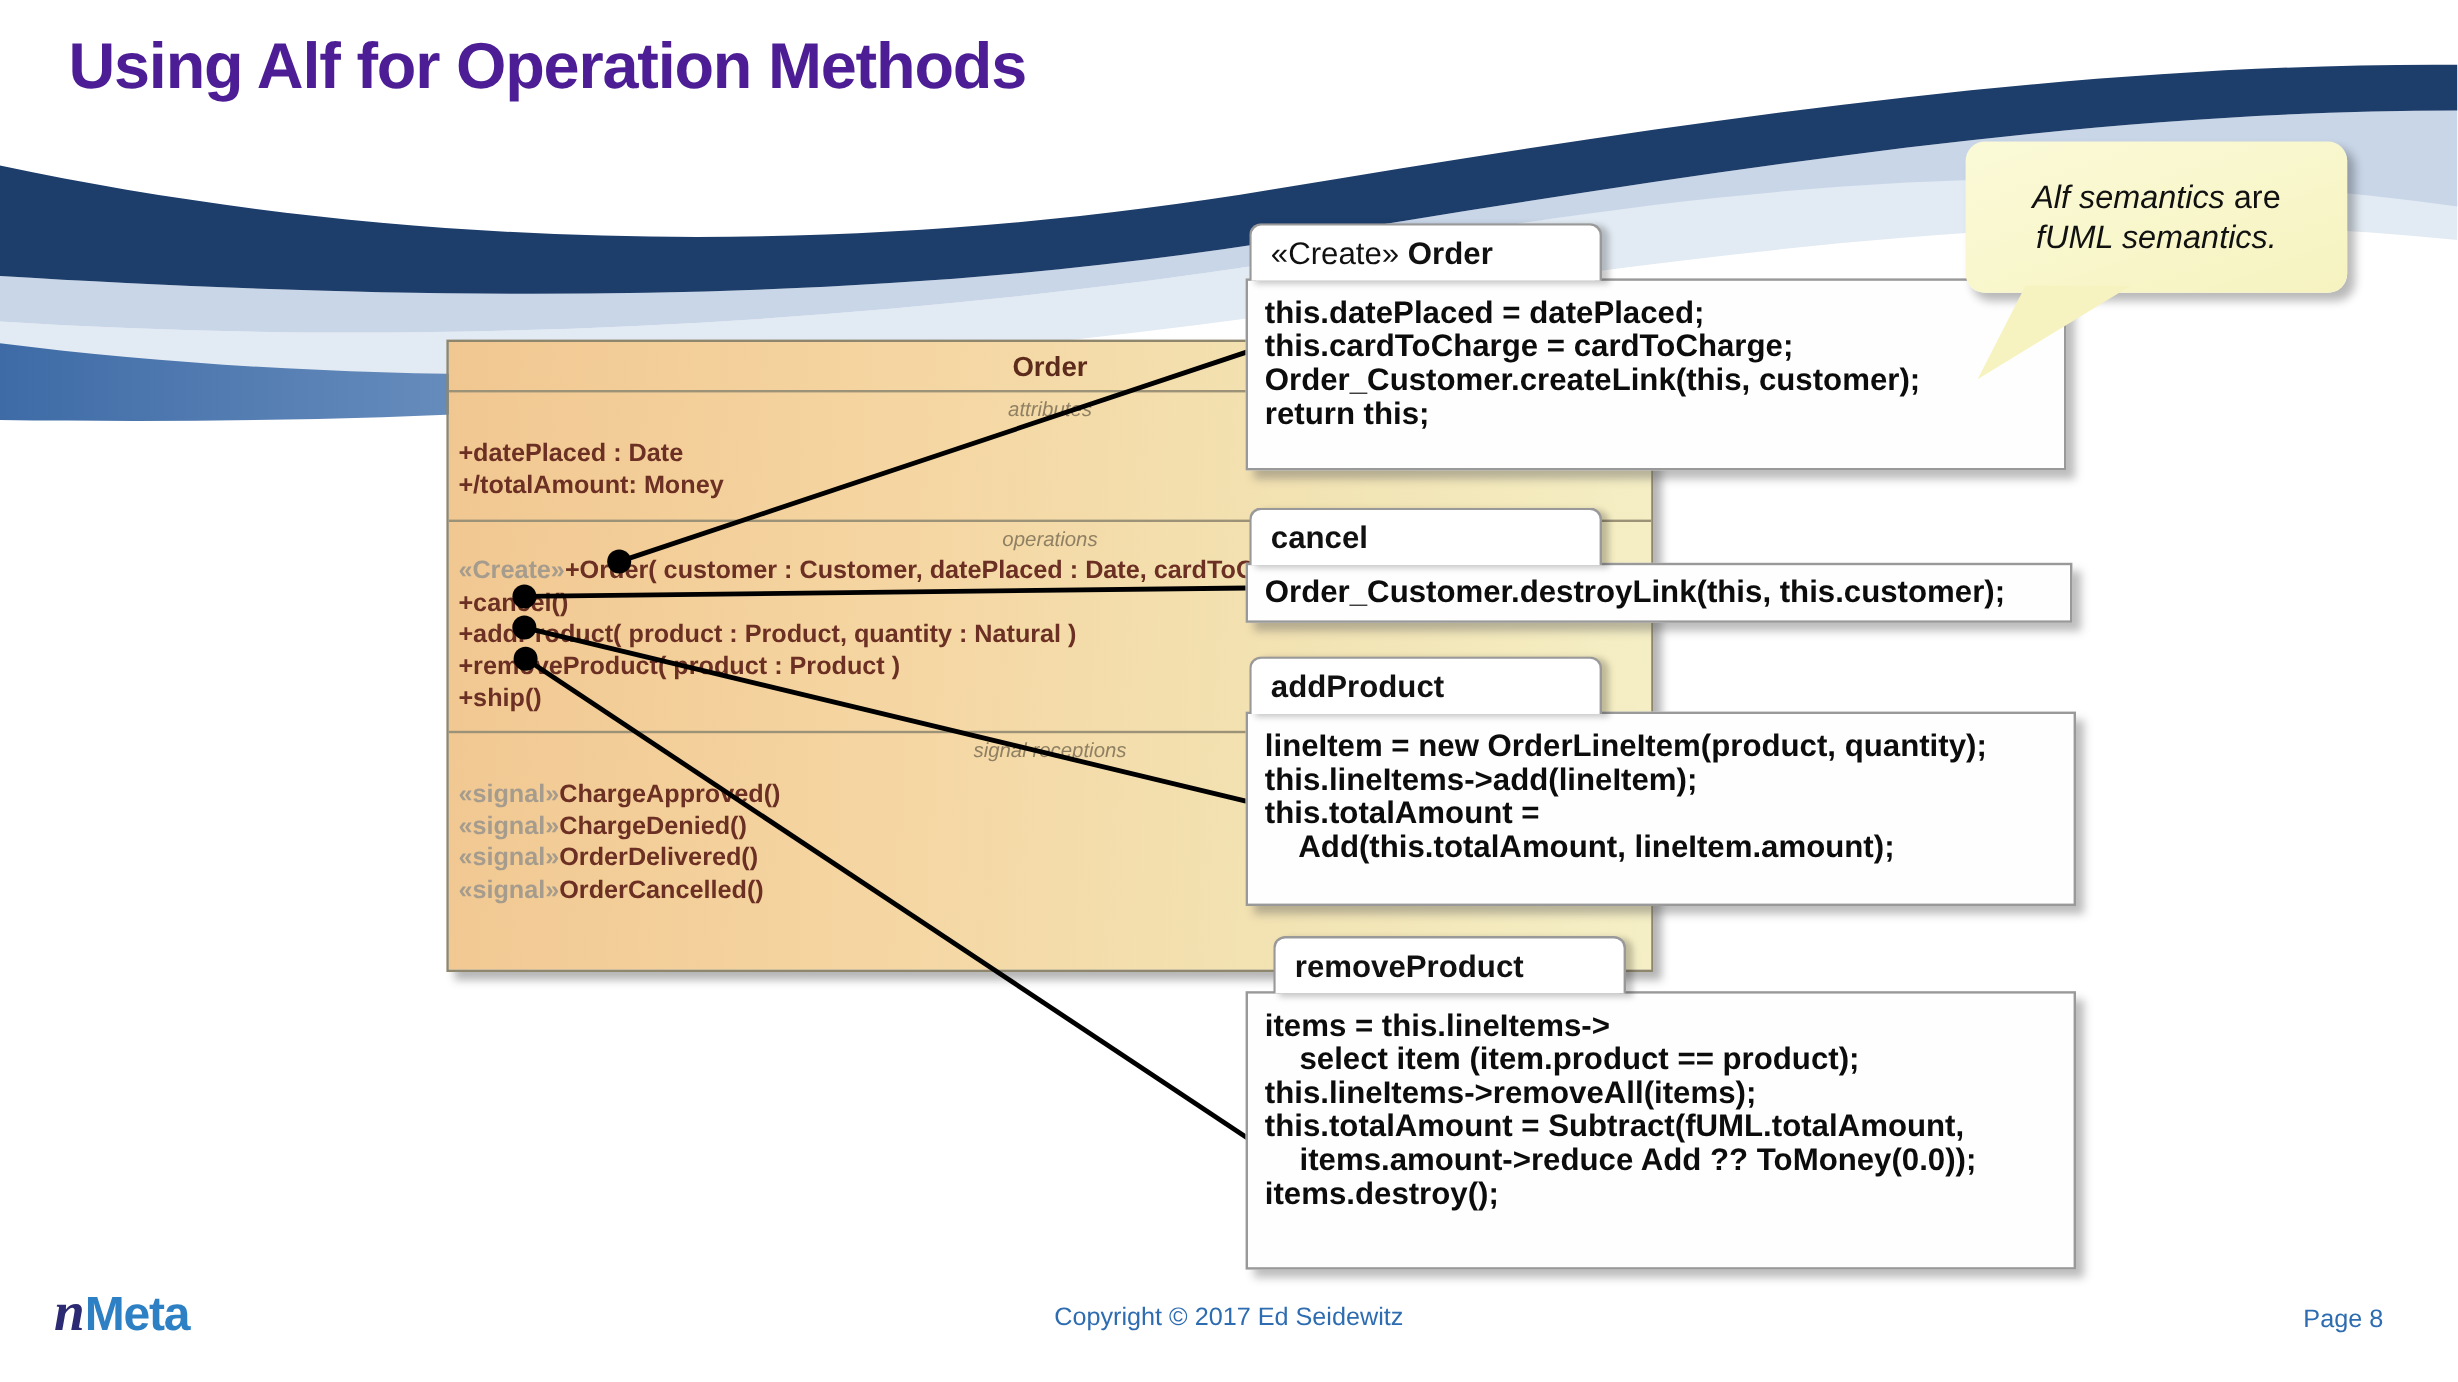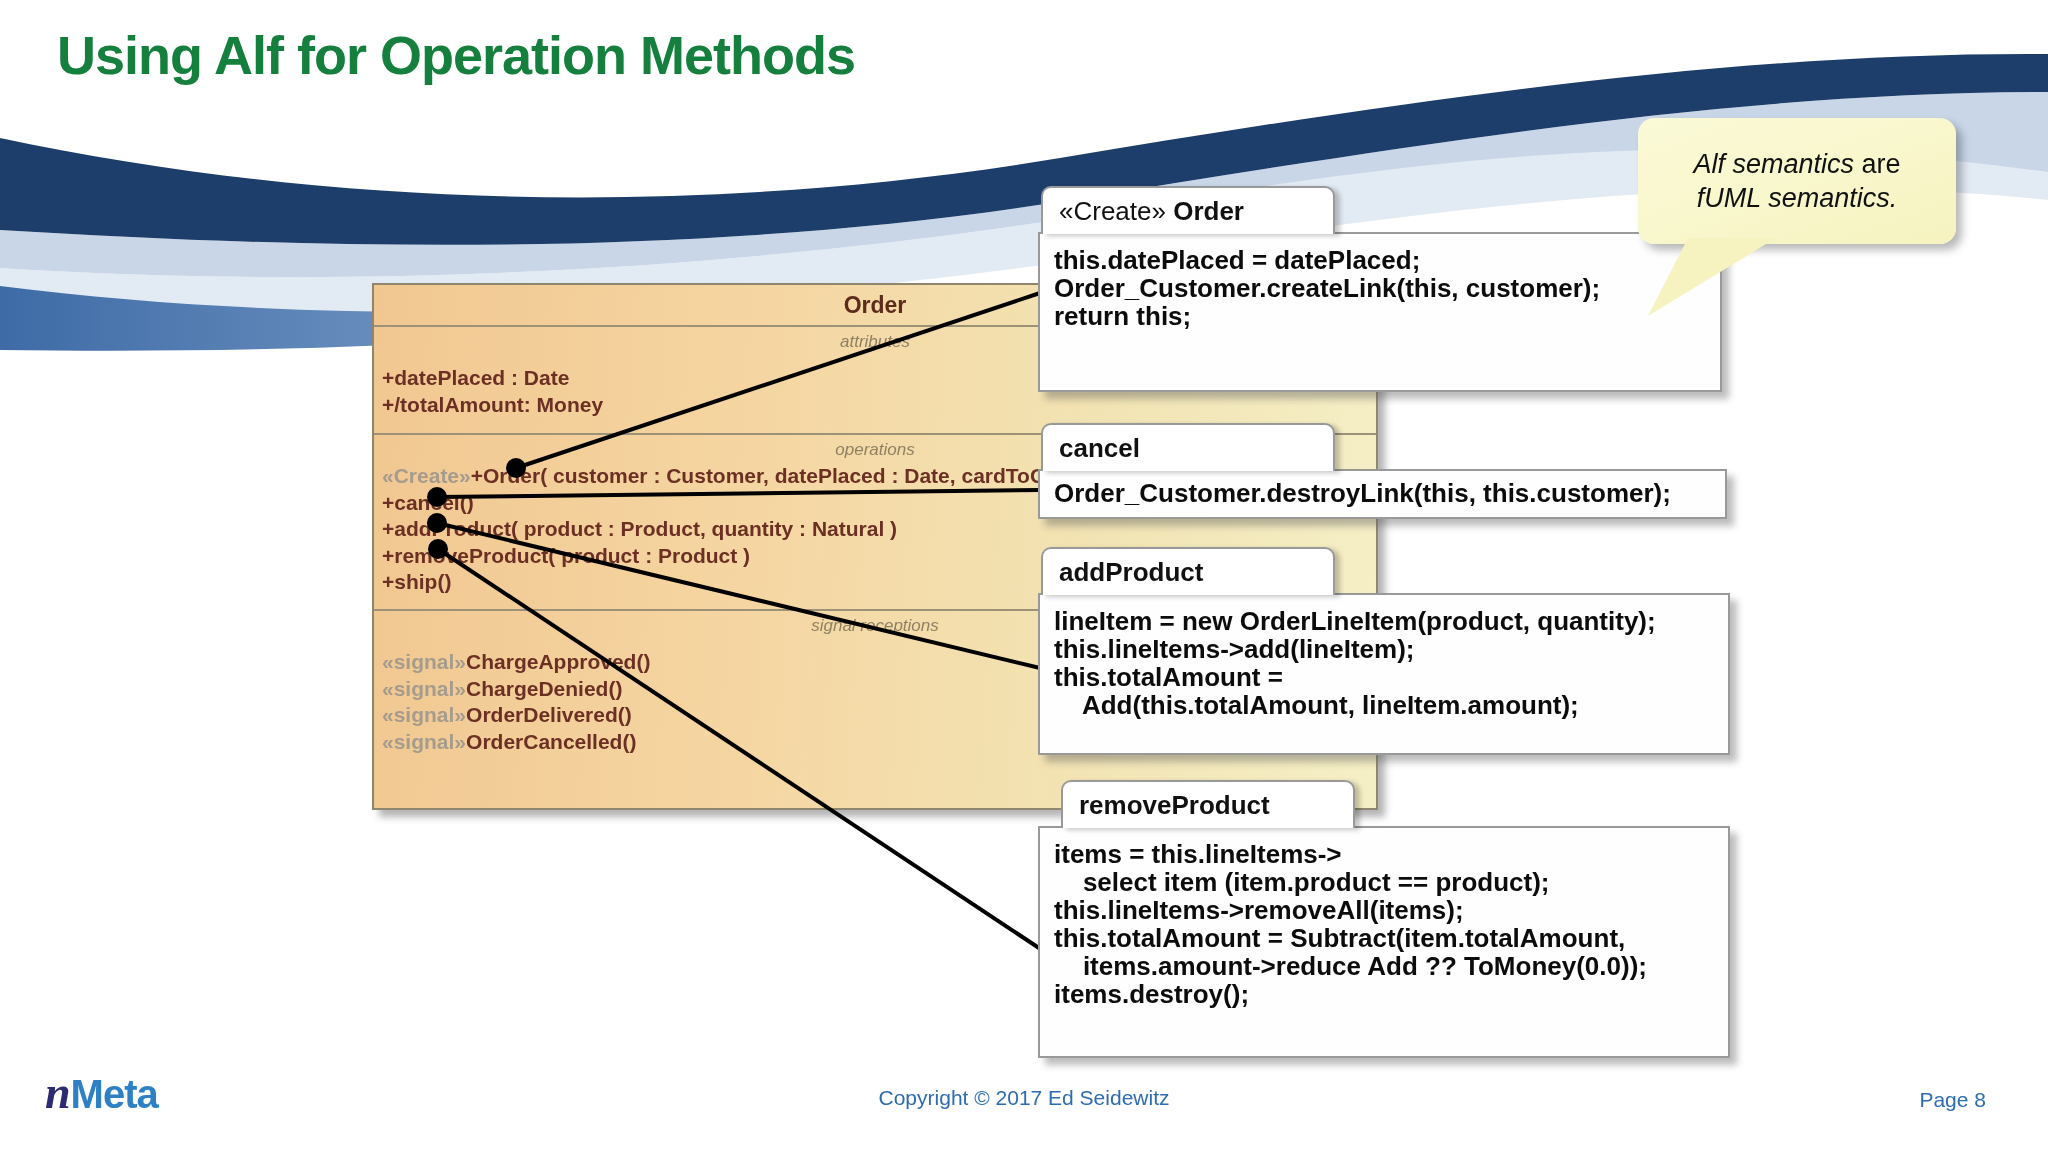--- a/index.html
+++ b/index.html
@@ -4,21 +4,21 @@
 <style>
   html,body{margin:0;padding:0;background:#fff;}
   .slide{position:relative;width:2048px;height:1152px;background:#ffffff;overflow:hidden;
          font-family:"Liberation Sans",sans-serif;}
 
   
   .wave{position:absolute;left:0;top:0;width:2048px;height:370px;z-index:1;}
 
   
   .title{position:absolute;left:57px;top:24px;z-index:7;margin:0;
-         font-size:54px;font-weight:bold;color:#15803d;letter-spacing:-1px;}
+         font-size:54px;font-weight:bold;color:#4c1d95;letter-spacing:-1px;}
 
   
   .uml{position:absolute;left:372px;top:283px;width:1006px;height:527px;z-index:2;
        box-sizing:border-box;border:2px solid #8f876d;
        background:linear-gradient(94deg,#f1c791 0%,#f5d6a2 38%,#f2e5b6 75%,#f5efc6 100%);
        box-shadow:7px 7px 7px rgba(90,90,90,.45);}
   .uml-title{height:40px;display:flex;align-items:center;justify-content:center;
              font-size:23px;font-weight:bold;color:#5d2b1c;border-bottom:2px solid #9b9278;}
   .uml-sec{box-sizing:border-box;padding-top:4px;}
   .sec-attr{height:106px;}
@@ -131,20 +131,21 @@
     <line x1="437" y1="523" x2="1040" y2="668" stroke="#000" stroke-width="4"></line>
     <line x1="438" y1="549" x2="1042" y2="950" stroke="#000" stroke-width="4"></line>
     <circle cx="516" cy="468" r="10" fill="#000"></circle>
     <circle cx="437" cy="497" r="10" fill="#000"></circle>
     <circle cx="437" cy="523" r="10" fill="#000"></circle>
     <circle cx="438" cy="549" r="10" fill="#000"></circle>
   </svg>
 
   <div class="body co-create-body">
       <div class="code-line">this.datePlaced = datePlaced;</div>
+      <div class="code-line">this.cardToCharge = cardToCharge;</div>
       <div class="code-line">Order_Customer.createLink(this, customer);</div>
       <div class="code-line">return this;</div>
     </div>
   <div class="tab co-create-tab">
     <span class="tab-prefix">«Create» </span>
     <span class="tab-name">Order</span>
   </div>
 
   <div class="body co-cancel-body">
       <div class="code-line">Order_Customer.destroyLink(this, this.customer);</div>
@@ -160,21 +161,21 @@
       <div class="code-line">    Add(this.totalAmount, lineItem.amount);</div>
     </div>
   <div class="tab co-add-tab">
     <span class="tab-name">addProduct</span>
   </div>
 
   <div class="body co-remove-body">
       <div class="code-line">items = this.lineItems-&gt;</div>
       <div class="code-line">    select item (item.product == product);</div>
       <div class="code-line">this.lineItems-&gt;removeAll(items);</div>
-      <div class="code-line">this.totalAmount = Subtract(item.totalAmount,</div>
+      <div class="code-line">this.totalAmount = Subtract(fUML.totalAmount,</div>
       <div class="code-line">    items.amount-&gt;reduce Add ?? ToMoney(0.0));</div>
       <div class="code-line">items.destroy();</div>
     </div>
   <div class="tab co-remove-tab">
     <span class="tab-name">removeProduct</span>
   </div>
 
   <div class="bubble">
     <div><span class="it">Alf semantics</span><span> are</span></div>
     <div class="it">fUML semantics.</div>

